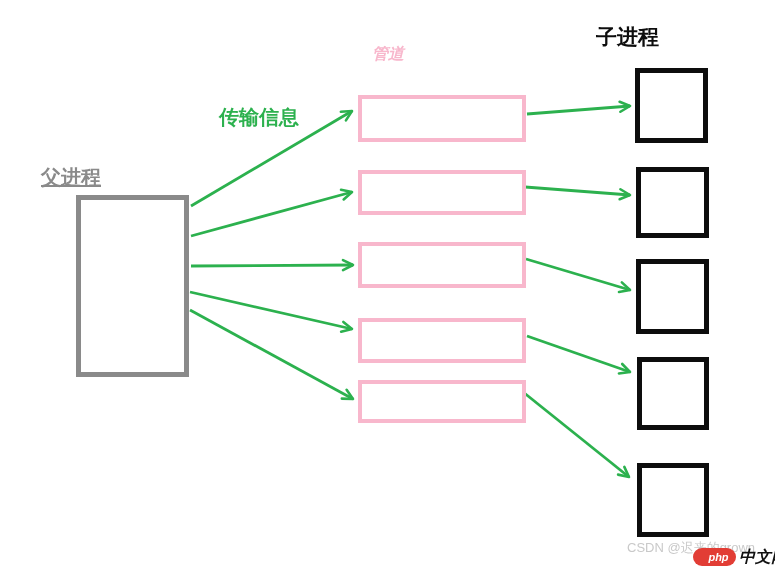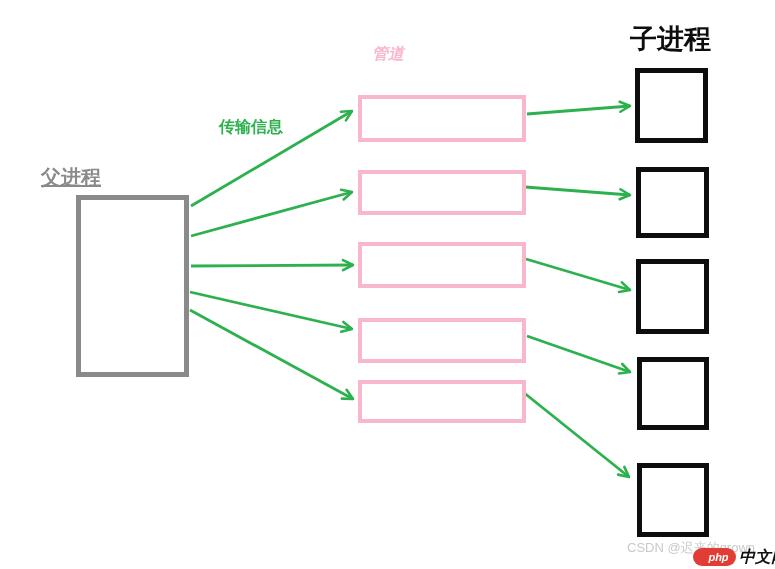--- a/index.html
+++ b/index.html
@@ -16,22 +16,22 @@
     overflow: hidden;
   }
   .label {
     position: absolute;
     font-weight: bold;
     line-height: 1;
     white-space: nowrap;
   }
   #parent-label   { left: 41px;  top: 167px; font-size: 20px; color: var(--gray); text-decoration: underline; }
   #pipe-label     { left: 372px; top: 46px;  font-size: 16px; color: var(--pink); font-style: italic; }
-  #child-label    { left: 630px; top: 26px;  font-size: 27px; color: var(--black); }
-  #transfer-label { left: 219px; top: 119px; font-size: 16px; color: var(--green); }
+  #child-label    { left: 596px; top: 26px;  font-size: 21px; color: var(--black); }
+  #transfer-label { left: 219px; top: 107px; font-size: 20px; color: var(--green); }
   #receive-label  { left: 516px; top: 149px; font-size: 13px; color: var(--green); }
   #parent-box {
     position: absolute;
     left: 76px; top: 195px; width: 113px; height: 182px;
     border: 5px solid var(--gray);
     box-sizing: border-box;
     background: #ffffff;
   }
   .pipe-box {
     position: absolute;

